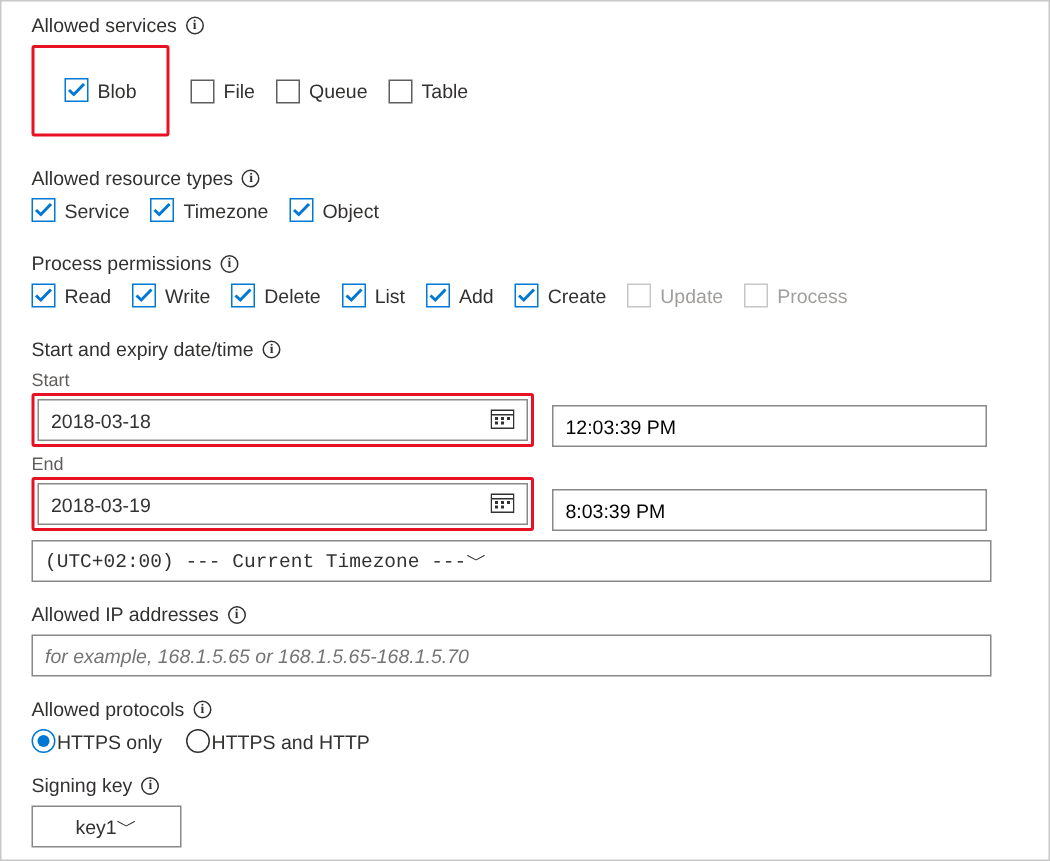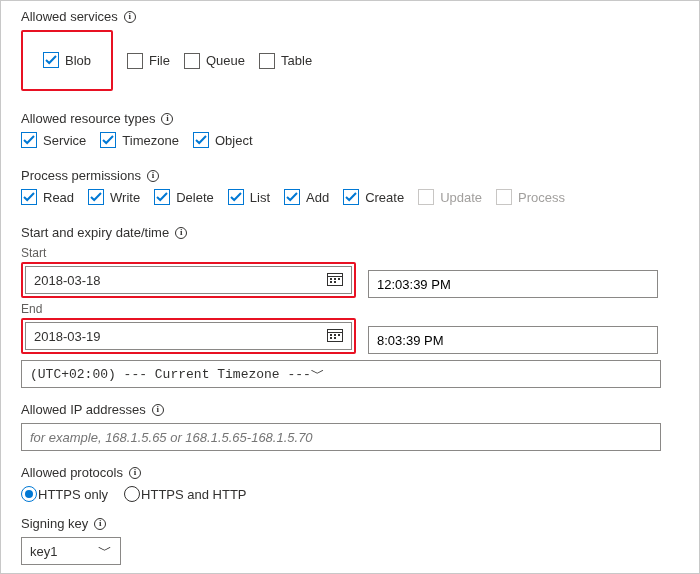--- a/index.html
+++ b/index.html
@@ -63,21 +63,21 @@
     font-size: 13px;
     background: #fff;
     height: 28px;
     width: 100%;
   }
   .date-outer.hl { padding: 2px; display: block; }
   .date-input { display: flex; align-items: center; justify-content: space-between; }
   .time-input { width: 290px; }
   .tz-select { width: 640px; display: flex; align-items: center; margin-top: 6px; font-family: Liberation Mono, monospace; }
   .ip-input { width: 640px; color: #a19f9d; font-style: italic; }
-  .key-select { width: 100px; display: flex; align-items: center; justify-content: space-between; }
+  .key-select { width: 100px; display: flex; align-items: center; justify-content: center; }
   .cal-icon svg { width: 16px; height: 14px; }
   .chev { font-size: 14px; color: #323130; }
 
   .radio-row { display: flex; gap: 16px; align-items: center; }
   .radio { display: inline-flex; align-items: flex-end; gap: 1px; cursor: pointer; }
   .rbox { width: 16px; height: 16px; border: 1.5px solid #323130; border-radius: 50%; display: inline-flex; align-items: center; justify-content: center; }
   .rbox.sel { border-color: #0078d4; }
   .rdot { width: 8px; height: 8px; border-radius: 50%; background: #0078d4; }
 
   .gen-btn {

